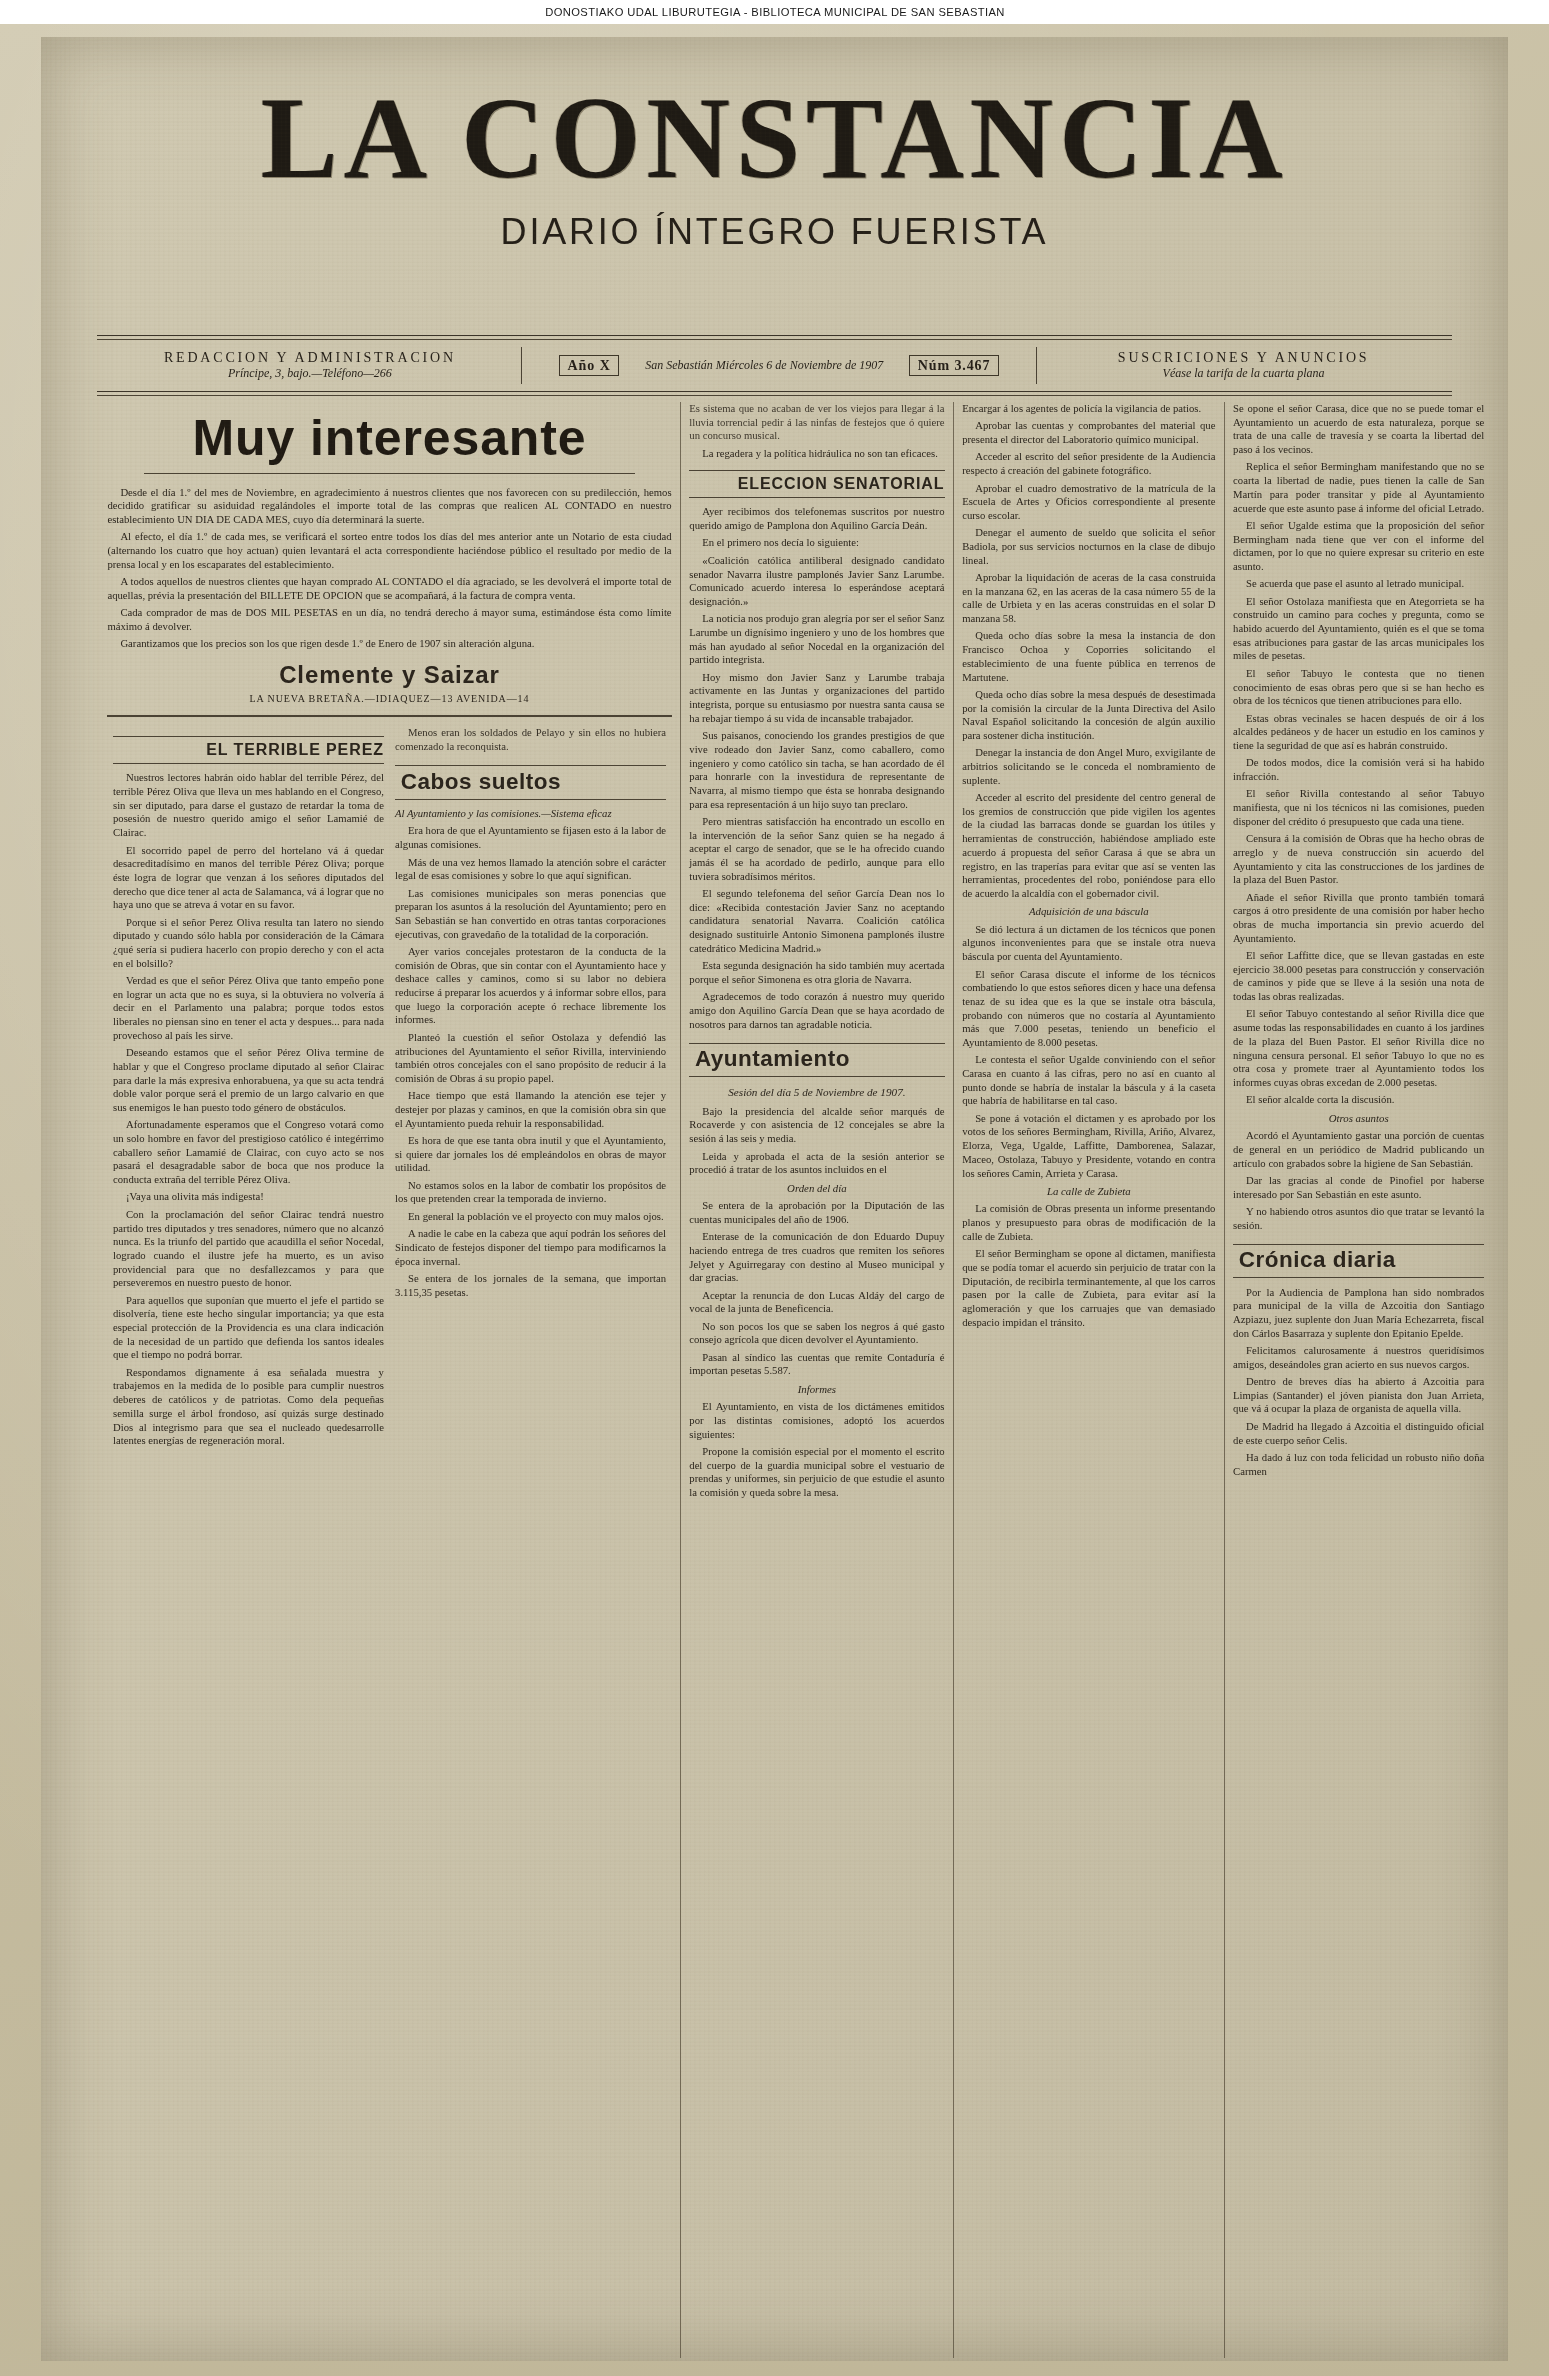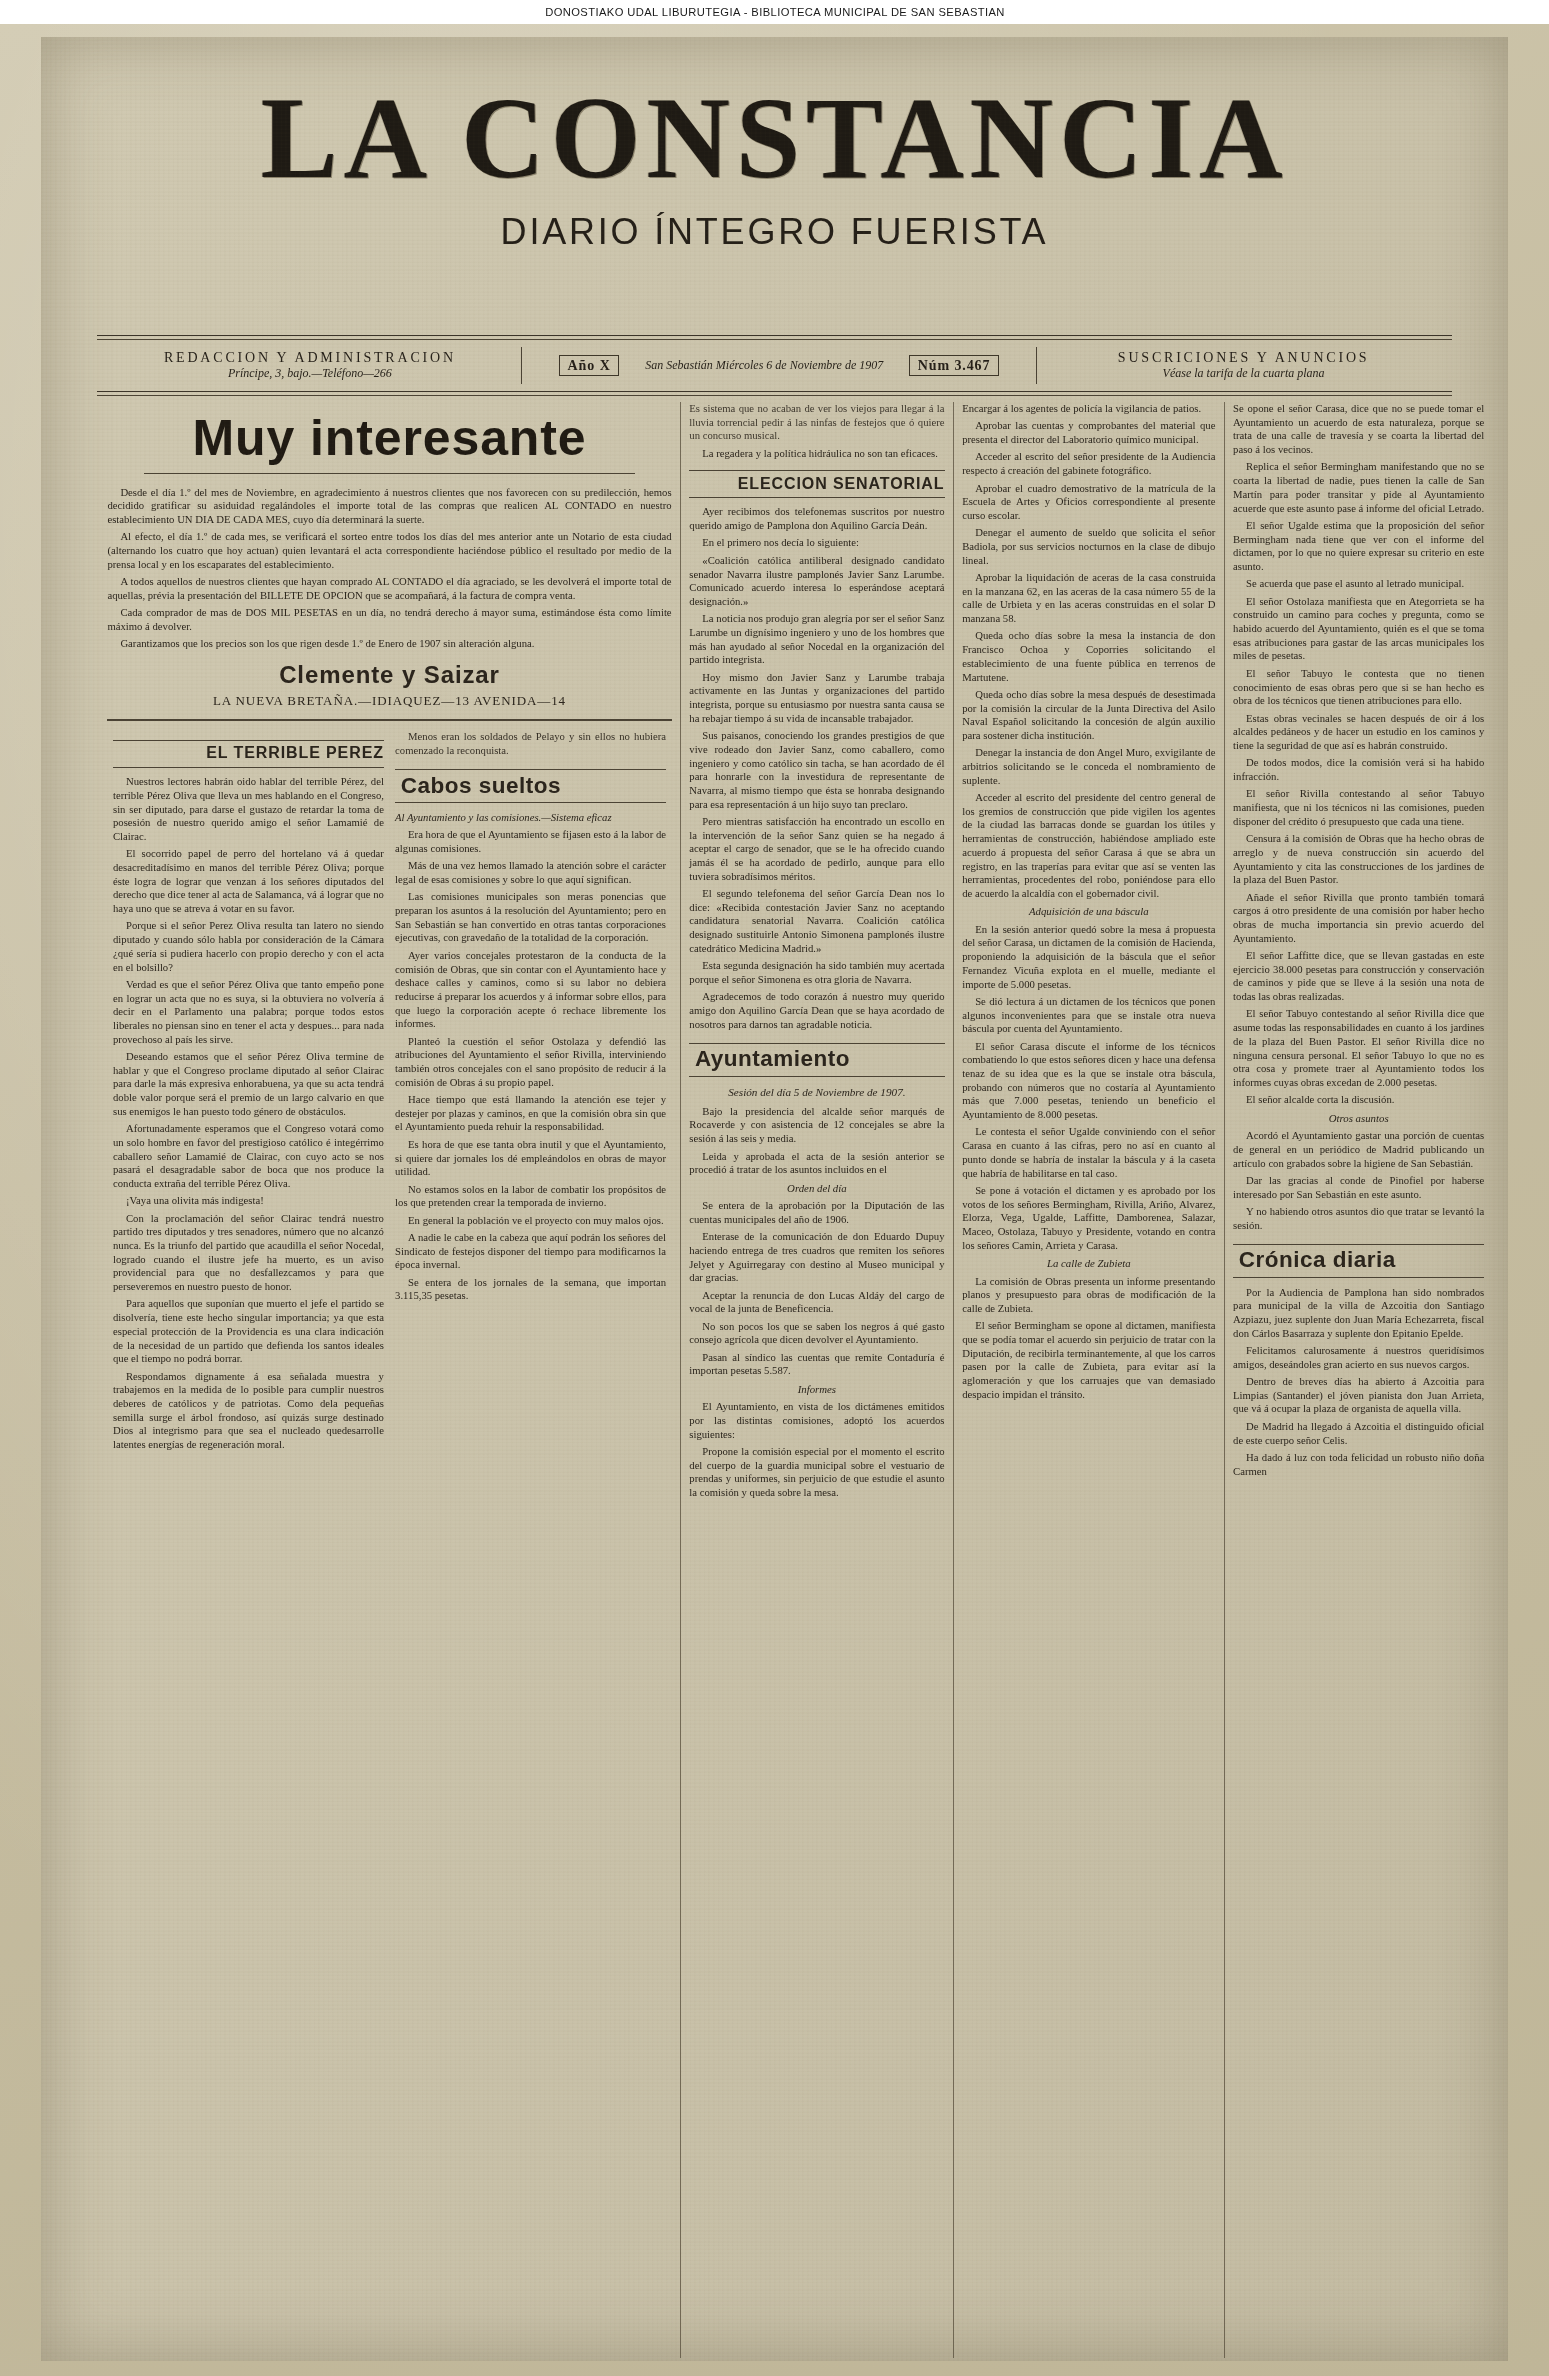--- a/index.html
+++ b/index.html
@@ -160,21 +160,21 @@
   .sig {
     text-align: center;
     font-family: "Liberation Sans", sans-serif;
     font-size: 24px;
     font-weight: bold;
     margin: 9.4px 0 1.9px;
     letter-spacing: 0.9px;
   }
   .subsig {
     text-align: center;
-    font-size: 13px;
+    font-size: 10px;
     letter-spacing: 0.9px;
     margin-bottom: 7.5px;
   }
   .hr-thick { border-bottom: 2.8px double #4a4234; margin: 9.4px 0; }
 
   .sec-head {
     font-family: "Liberation Sans", sans-serif;
     font-weight: bold;
     font-size: 16px;
     letter-spacing: 0.9px;
@@ -335,21 +335,20 @@
         <p>Aprobar el cuadro demostrativo de la matrícula de la Escuela de Artes y Oficios correspondiente al presente curso escolar.</p>
         <p>Denegar el aumento de sueldo que solicita el señor Badiola, por sus servicios nocturnos en la clase de dibujo lineal.</p>
         <p>Aprobar la liquidación de aceras de la casa construida en la manzana 62, en las aceras de la casa número 55 de la calle de Urbieta y en las aceras construidas en el solar D manzana 58.</p>
         <p>Queda ocho días sobre la mesa la instancia de don Francisco Ochoa y Coporries solicitando el establecimiento de una fuente pública en terrenos de Martutene.</p>
         <p>Queda ocho días sobre la mesa después de desestimada por la comisión la circular de la Junta Directiva del Asilo Naval Español solicitando la concesión de algún auxilio para sostener dicha institución.</p>
         <p>Denegar la instancia de don Angel Muro, exvigilante de arbitrios solicitando se le conceda el nombramiento de suplente.</p>
         <p>Acceder al escrito del presidente del centro general de los gremios de construcción que pide vigilen los agentes de la ciudad las barracas donde se guardan los útiles y herramientas de construcción, habiéndose ampliado este acuerdo á propuesta del señor Carasa á que se abra un registro, en las traperías para evitar que así se venten las herramientas, procedentes del robo, poniéndose para ello de acuerdo la alcaldía con el gobernador civil.</p>
         <p></p>
         <p></p>
         <div class="ital-c-sm">Adquisición de una báscula</div>
-        <p>En la sesión anterior quedó sobre la mesa á propuesta del señor Carasa, un dictamen de la comisión de Hacienda, proponiendo la adquisición de la báscula que el señor Fernandez Vicuña explota en el muelle, mediante el importe de 5.000 pesetas.</p>
         <p>Se dió lectura á un dictamen de los técnicos que ponen algunos inconvenientes para que se instale otra nueva báscula por cuenta del Ayuntamiento.</p>
         <p>El señor Carasa discute el informe de los técnicos combatiendo lo que estos señores dicen y hace una defensa tenaz de su idea que es la que se instale otra báscula, probando con números que no costaría al Ayuntamiento más que 7.000 pesetas, teniendo un beneficio el Ayuntamiento de 8.000 pesetas.</p>
         <p>Le contesta el señor Ugalde conviniendo con el señor Carasa en cuanto á las cifras, pero no así en cuanto al punto donde se habría de instalar la báscula y á la caseta que habría de habilitarse en tal caso.</p>
         <p>Se pone á votación el dictamen y es aprobado por los votos de los señores Bermingham, Rivilla, Ariño, Alvarez, Elorza, Vega, Ugalde, Laffitte, Damborenea, Salazar, Maceo, Ostolaza, Tabuyo y Presidente, votando en contra los señores Camin, Arrieta y Carasa.</p>
         <div class="ital-c-sm">La calle de Zubieta</div>
         <p>La comisión de Obras presenta un informe presentando planos y presupuesto para obras de modificación de la calle de Zubieta.</p>
         <p>El señor Bermingham se opone al dictamen, manifiesta que se podía tomar el acuerdo sin perjuicio de tratar con la Diputación, de recibirla terminantemente, al que los carros pasen por la calle de Zubieta, para evitar así la aglomeración y que los carruajes que van demasiado despacio impidan el tránsito.</p>
       </div>
 
       <div class="vline"></div>

